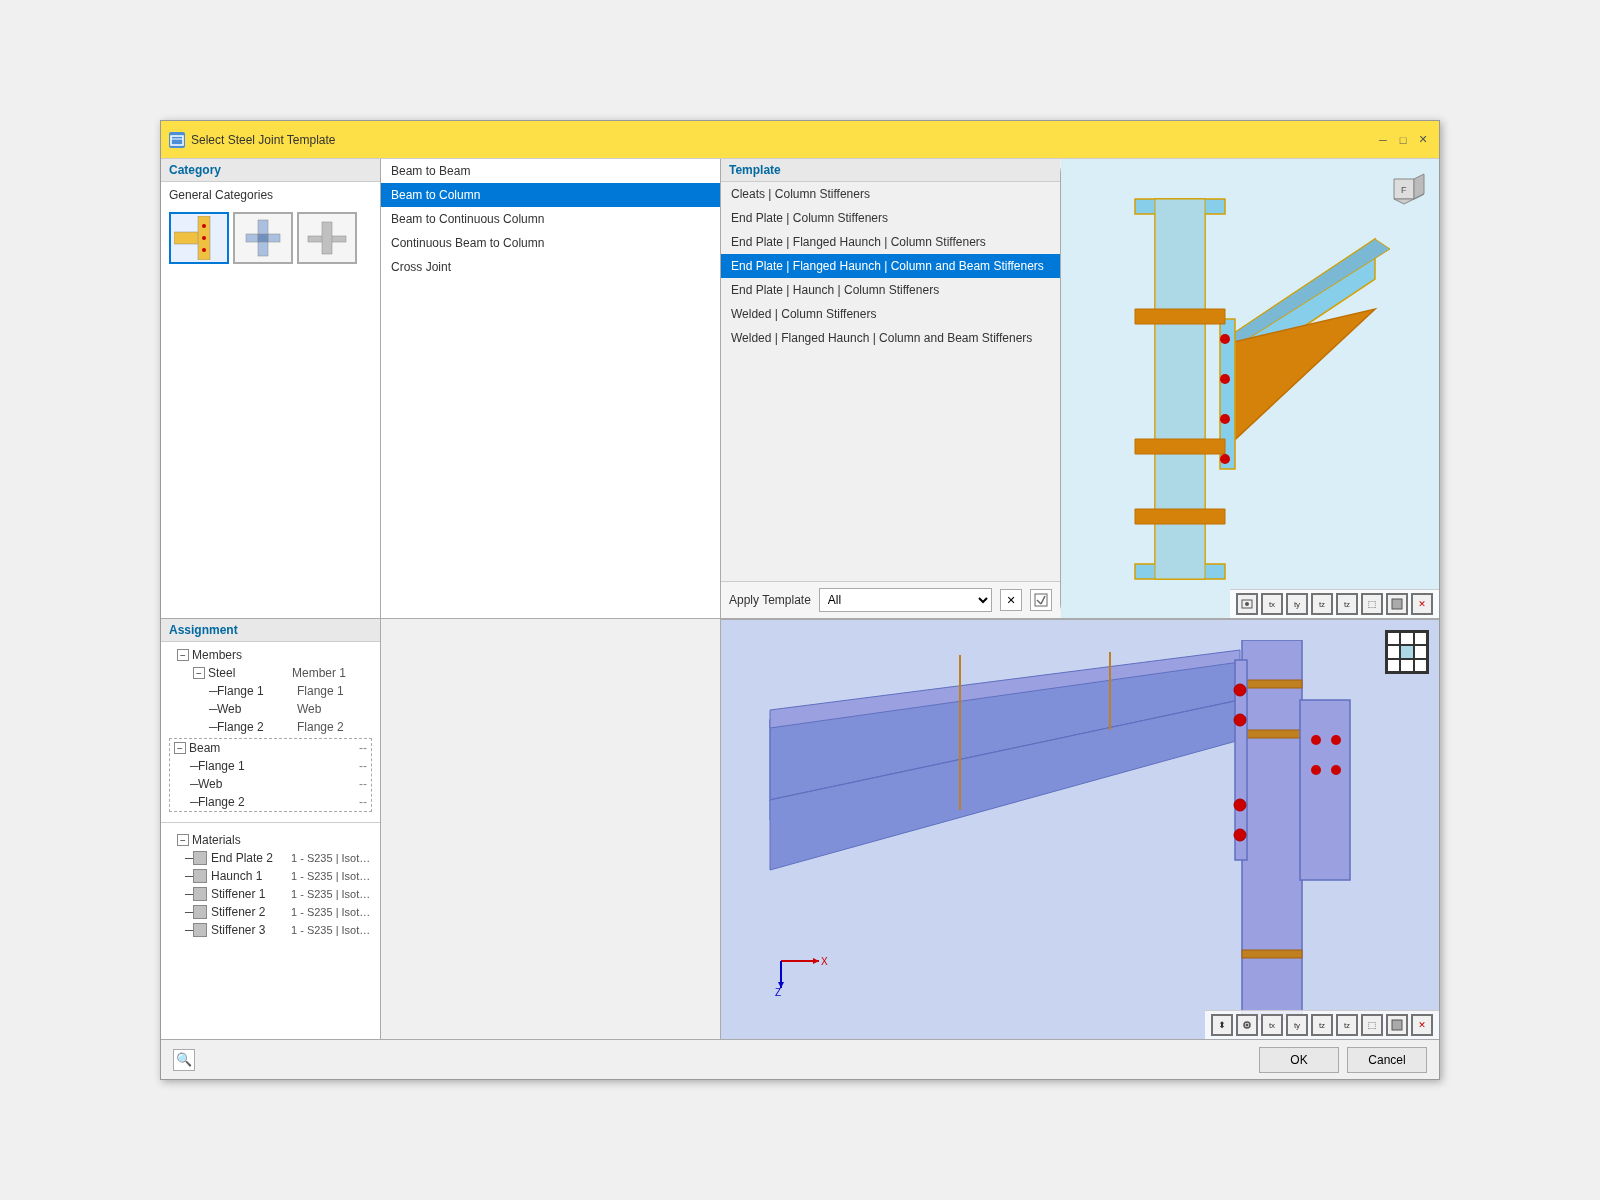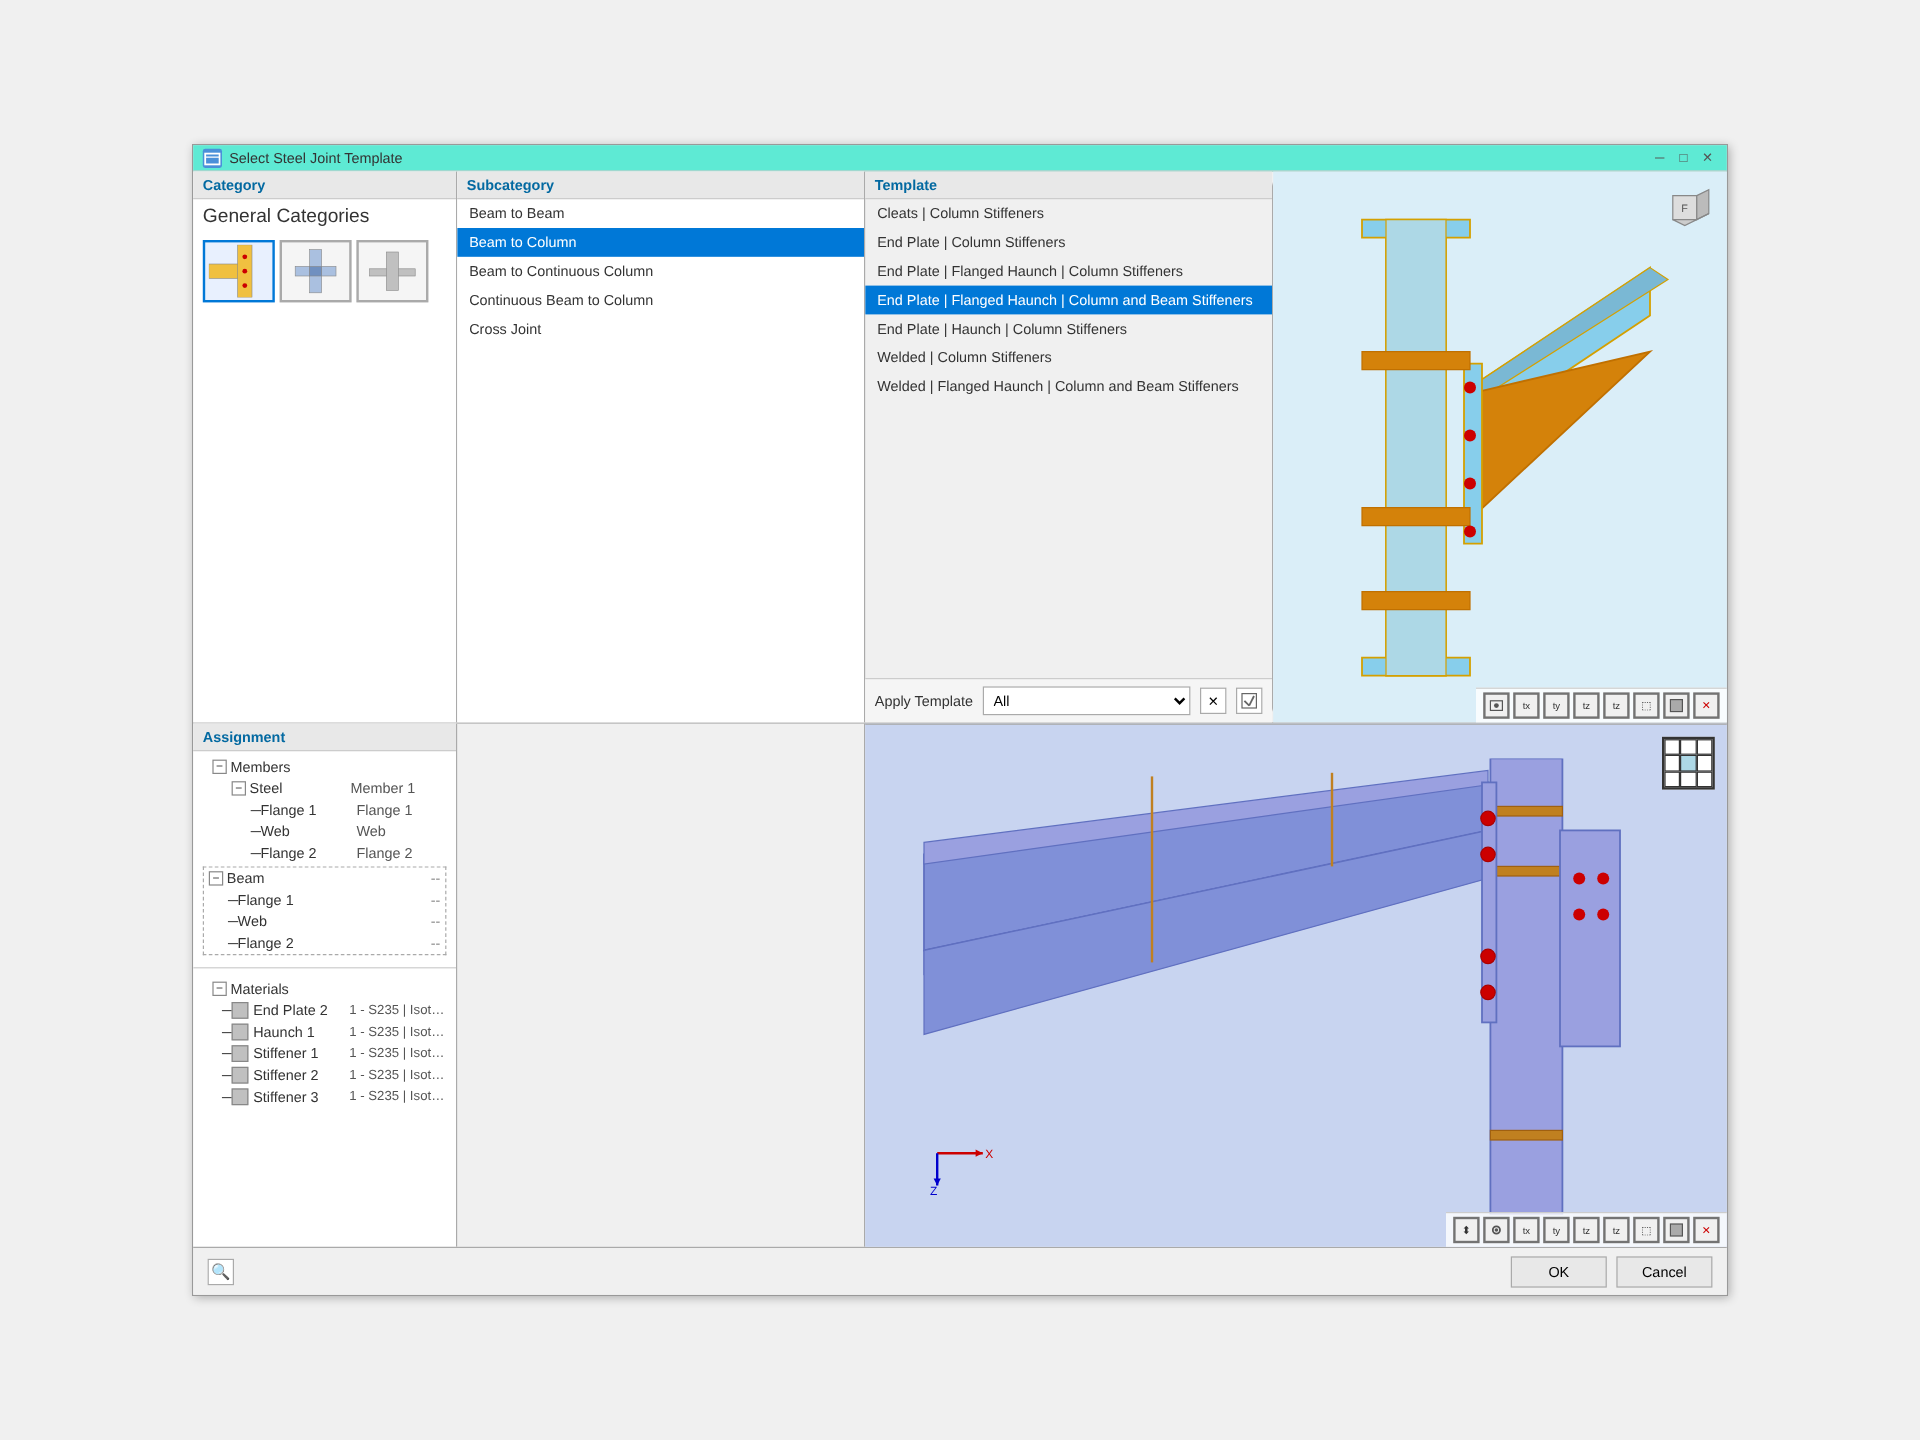--- a/index.html
+++ b/index.html
@@ -19,22 +19,22 @@
       width: 1280px;
       height: 960px;
       background: #f0f0f0;
       border: 1px solid #999;
       box-shadow: 2px 2px 8px rgba(0,0,0,0.3);
       display: flex;
       flex-direction: column;
     }
 
     .title-bar {
-      background: #5eead4;
-      height: 22px;
+      background: #fde047;
+      height: 38px;
       display: flex;
       align-items: center;
       justify-content: space-between;
       padding: 0 8px;
       border-bottom: 1px solid #ccc;
       flex-shrink: 0;
     }
 
     .title-bar-left {
       display: flex;
@@ -97,21 +97,21 @@
       overflow-x: hidden;
     }
 
     
     .category-panel {
       width: 220px;
     }
 
     .category-label {
       padding: 6px 8px;
-      font-size: 16px;
+      font-size: 12px;
       color: #333;
     }
 
     .category-thumbnails {
       display: flex;
       padding: 4px 8px;
       gap: 4px;
     }
 
     .category-thumb {
@@ -496,21 +496,20 @@
               <svg viewBox="0 0 50 44">
                 <rect x="6" y="20" width="38" height="6" fill="#c0c0c0" stroke="#888" stroke-width="0.5"></rect>
                 <rect x="20" y="6" width="10" height="32" fill="#c0c0c0" stroke="#888" stroke-width="0.5"></rect>
               </svg>
             </div>
           </div>
         </div>
       </div>
 
       <div class="panel subcategory-panel">
-        <div class="panel-header">Subcategory</div>
         <div class="panel-content">
           <div class="list-item">Beam to Beam</div>
           <div class="list-item selected">Beam to Column</div>
           <div class="list-item">Beam to Continuous Column</div>
           <div class="list-item">Continuous Beam to Column</div>
           <div class="list-item">Cross Joint</div>
         </div>
       </div>
 
       <div class="template-panel-wrapper">

